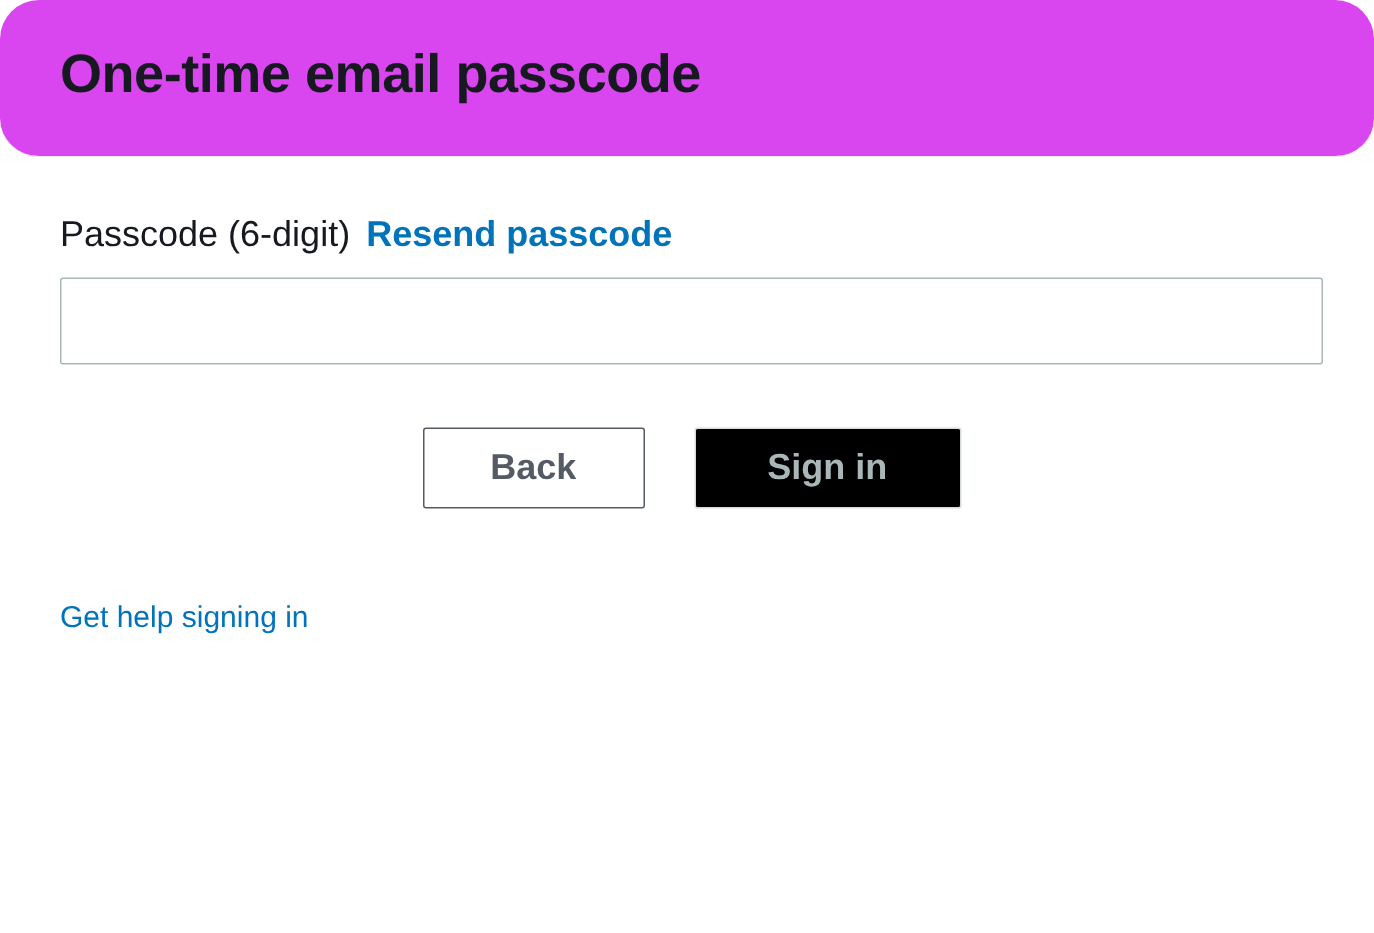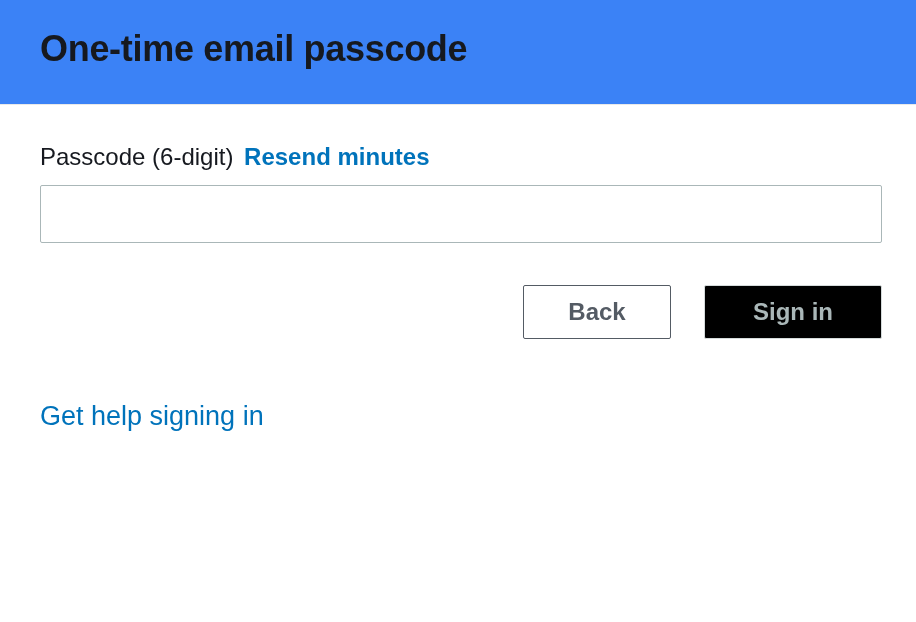--- a/index.html
+++ b/index.html
@@ -7,23 +7,24 @@
       margin: 0;
       padding: 0;
     }
     body {
       font-family: "Amazon Ember", "Helvetica Neue", Helvetica, Arial, sans-serif;
       background: #ffffff;
       width: 916px;
       height: 622px;
     }
     .header {
-      background: #3b82f6;
+      background: #d946ef;
       border-bottom: 1px solid #e9e9e9;
       padding: 28px 40px 34px 40px;
+      border-radius: 26px;
     }
     .header h1 {
       font-size: 36px;
       font-weight: 700;
       color: #16191f;
       letter-spacing: -0.3px;
     }
     .content {
       padding: 38px 40px 20px 40px;
     }
@@ -53,21 +54,21 @@
       width: 842px;
       height: 58px;
       border: 1px solid #aab7b8;
       border-radius: 2px;
       font-size: 20px;
       padding: 8px 12px;
       outline: none;
     }
     .button-row {
       display: flex;
-      justify-content: flex-end;
+      justify-content: center;
       gap: 33px;
       margin-top: 42px;
       width: 842px;
     }
     .btn {
       font-size: 24px;
       font-weight: 700;
       padding: 12px 0;
       border-radius: 2px;
       cursor: pointer;
@@ -83,38 +84,38 @@
     .btn-signin {
       background: #000000;
       color: #aab7b8;
       border: 1px solid #d5dbdb;
       min-width: 178px;
       cursor: default;
     }
     .help-link {
       display: inline-block;
       margin-top: 62px;
-      font-size: 27px;
+      font-size: 20px;
       color: #0073bb;
       text-decoration: none;
       cursor: pointer;
     }
   </style>
 </head>
 <body>
 
 <div class="header">
   <h1>One-time email passcode</h1>
 </div>
 
 <div class="content">
 
   <div class="field-label-row">
     <span class="field-label">Passcode (6-digit)</span>
-    <a class="resend-link">Resend minutes</a>
+    <a class="resend-link">Resend passcode</a>
   </div>
 
   <input type="text" class="passcode-input" value="" style="">
 
   <div class="button-row">
     <button class="btn btn-back">Back</button>
     <button class="btn btn-signin" disabled="">Sign in</button>
   </div>
 
   <a class="help-link">Get help signing in</a>

